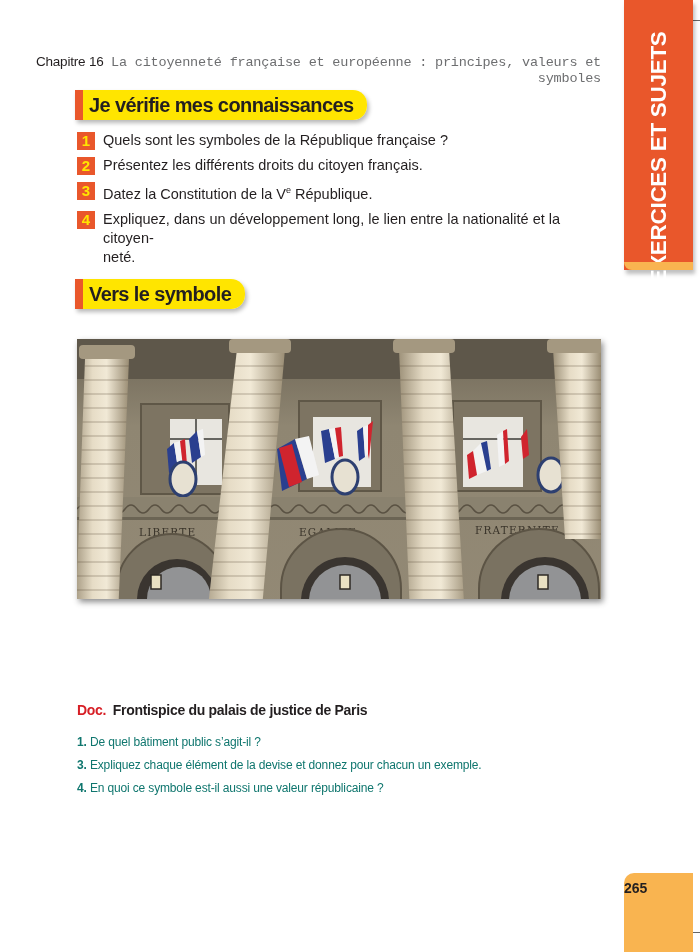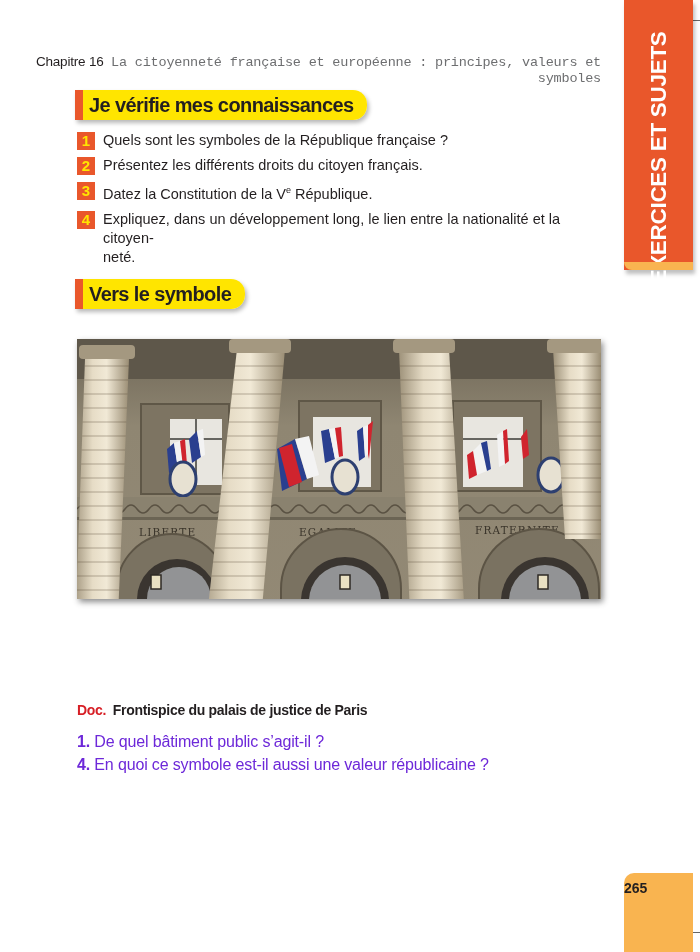--- a/index.html
+++ b/index.html
@@ -66,21 +66,21 @@
   .photo-frame svg { display: block; }
 
   .doc-caption {
     position: absolute; left: 77px; top: 702px; font-size: 14px;
     font-weight: bold; letter-spacing: -0.3px;
   }
   .doc-caption .doc-label { color: #d71f26; }
   .doc-caption .doc-title { color: #231f20; margin-left: 3px; }
 
   .brevet-questions { position: absolute; left: 77px; top: 733px; width: 540px; }
-  .bq-row { font-size: 16px; line-height: 18px; margin-bottom: 5px; color: #6d28d9; letter-spacing: -0.15px; }
+  .bq-row { font-size: 12px; line-height: 18px; margin-bottom: 5px; color: #0f766e; letter-spacing: -0.15px; }
   .bq-row .bq-num { font-weight: bold; }
 
   .page-tab {
     position: absolute; left: 624px; top: 873px; width: 69px; height: 81px;
     background: #f9b450; border-radius: 10px 0 0 0;
   }
   .page-tab .page-num {
     position: absolute; left: 0; top: 7px; font-weight: bold; font-size: 14px; color: #231f20;
   }
   .page-rule {
@@ -270,20 +270,23 @@
 <div class="doc-caption">
   <span class="doc-label">Doc.</span>
   <span class="doc-title">Frontispice du palais de justice de Paris</span>
 </div>
 
 <div class="brevet-questions">
   <div class="bq-row">
     <span class="bq-num">1.</span><span> De quel bâtiment public s’agit-il ?</span>
   </div>
   <div class="bq-row">
+    <span class="bq-num">3.</span><span> Expliquez chaque élément de la devise et donnez pour chacun un exemple.</span>
+  </div>
+  <div class="bq-row">
     <span class="bq-num">4.</span><span> En quoi ce symbole est-il aussi une valeur républicaine ?</span>
   </div>
 </div>
 
 <div class="page-tab">
   <span class="page-num">265</span>
 </div>
 <div class="page-rule"></div>
 
 </body></html>

